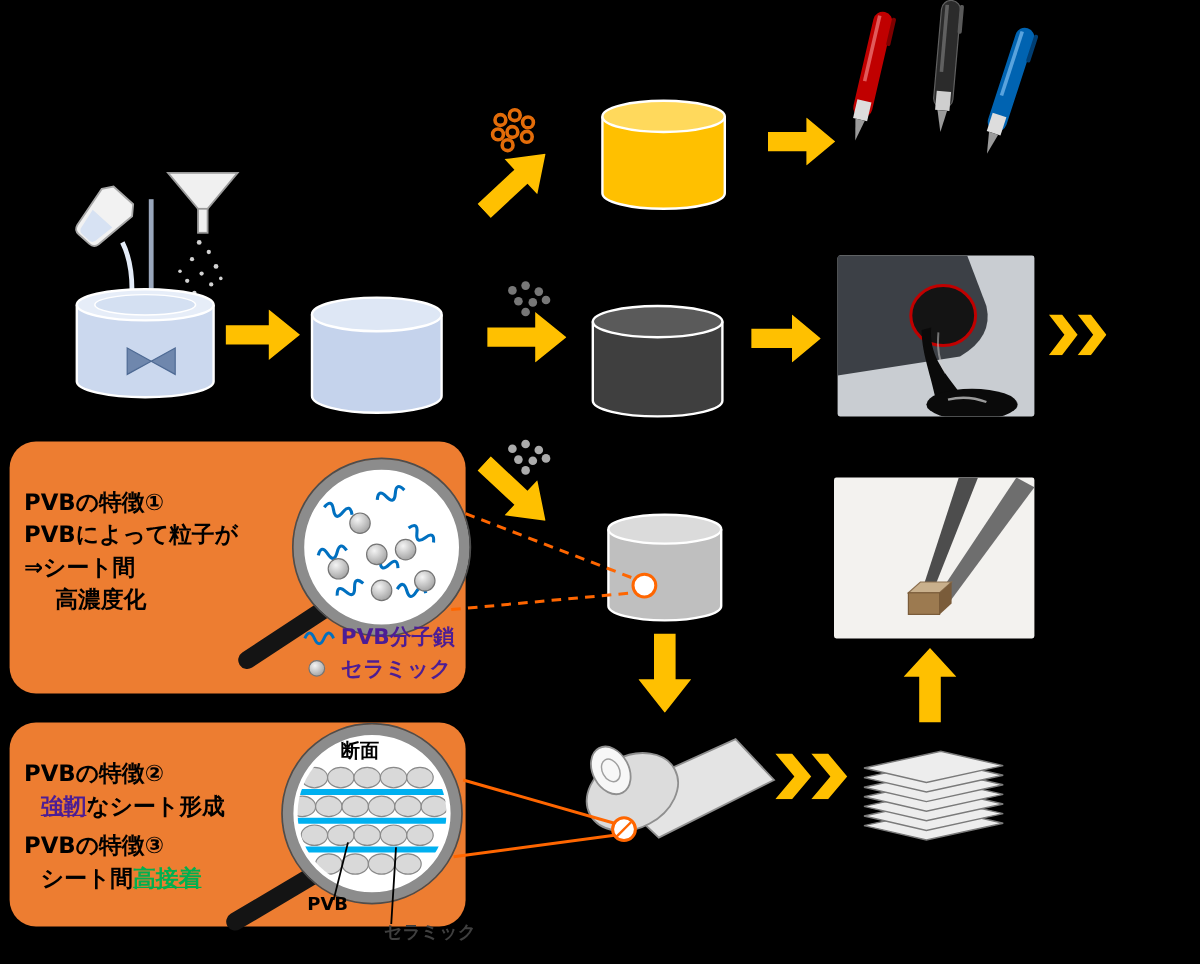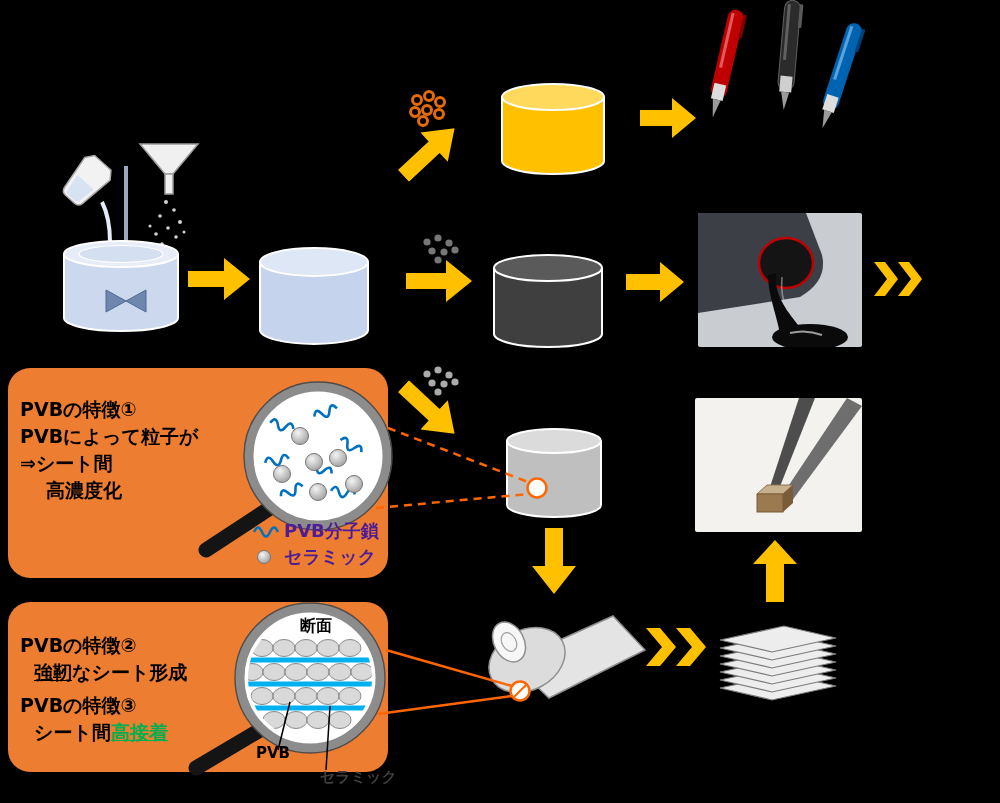--- a/index.html
+++ b/index.html
@@ -2,21 +2,21 @@
 <html><head>
 <meta charset="utf-8">
 <style>
   html,body{margin:0;padding:0;background:#000;}
   #stage{position:relative;width:1000px;height:803px;background:#000000;overflow:hidden;
          font-family:"DejaVu Sans",sans-serif;}
   .abs{position:absolute;}
   .panel{position:absolute;background:#ED7D31;border-radius:22px;}
   .txt{font-weight:bold;color:#000;font-size:19px;line-height:27px;white-space:nowrap;}
   .hl-cyan{color:#00B0F0;text-decoration:underline;}
-  .hl-mag{color:#000000;text-decoration:underline;}
+  .hl-mag{color:#4c1d95;text-decoration:underline;}
   .hl-grn{color:#00B050;text-decoration:underline;}
   .small-label{font-weight:bold;color:#000;font-size:15px;white-space:nowrap;}
   .legend-row{display:flex;align-items:center;gap:4px;font-size:18px;font-weight:bold;color:#4c1d95;height:26px;}
   .photo{position:absolute;border-radius:2px;overflow:hidden;}
 </style>
 </head>
 <body>
 
 <div id="stage">
 
@@ -217,21 +217,21 @@
       <polygon points="152,0 167,8 96,104 86,99" fill="#6E6E6E"></polygon>
       <g>
         <polygon points="62,96 72,87 98,87 88,96" fill="#C9B08C" stroke="#8C7050" stroke-width="1"></polygon>
         <rect x="62" y="96" width="26" height="18" fill="#9C7A50" stroke="#7A5C3A" stroke-width="1"></rect>
         <polygon points="88,96 98,87 98,105 88,114" fill="#7A5C3A"></polygon>
       </g>
     </svg>
   </div>
 
   <div class="panel" style="left:8px;top:368px;width:380px;height:210px;overflow:visible;">
-    <div class="txt abs" style="left:12px;top:28px;">
+    <div class="txt abs" style="left:12px;top:38px;">
       <div>PVBの特徴①</div>
       <div>PVBによって粒子が</div>
       <div>⇒シート間</div>
       <div style="margin-left:26px">高濃度化</div>
     </div>
 
     <svg class="abs" style="left:158px;top:0px;" width="232" height="200" viewBox="0 0 232 200">
       <defs>
         <radialGradient id="sph1" cx="38%" cy="32%" r="75%">
           <stop offset="0%" stop-color="#F4F4F4"></stop>
@@ -328,21 +328,21 @@
           <ellipse cx="124" cy="118" rx="11" ry="8.5"></ellipse>
             <ellipse cx="146" cy="118" rx="11" ry="8.5"></ellipse>
           <ellipse cx="168" cy="118" rx="11" ry="8.5"></ellipse>
             <ellipse cx="190" cy="118" rx="11" ry="8.5"></ellipse>
         </g>
       </g>
       <line x1="140" y1="100" x2="128" y2="148" stroke="#000000" stroke-width="1.5"></line>
       <line x1="180" y1="104" x2="176" y2="168" stroke="#000000" stroke-width="1.5"></line>
     </svg>
 
-    <div class="small-label abs" style="left:276px;top:14px;width:64px;text-align:center;font-size:16px;">断面</div>
+    <div class="small-label abs" style="left:276px;top:14px;width:64px;text-align:left;font-size:16px;">断面</div>
     <div class="small-label abs" style="left:248px;top:142px;">PVB</div>
   </div>
 
   <div class="small-label abs" style="left:320px;top:768px;color:#3F3F3F;">セラミック</div>
 
   <svg class="abs" style="left:0;top:0;z-index:20;pointer-events:none;" width="1000" height="803" viewBox="0 0 1000 803">
     <g stroke="#FF6600" stroke-width="2.5" fill="none">
       <line x1="388" y1="428" x2="528" y2="482" stroke-dasharray="8,6"></line>
       <line x1="376" y1="508" x2="528" y2="494" stroke-dasharray="8,6"></line>
       <line x1="386" y1="650" x2="512" y2="686"></line>

